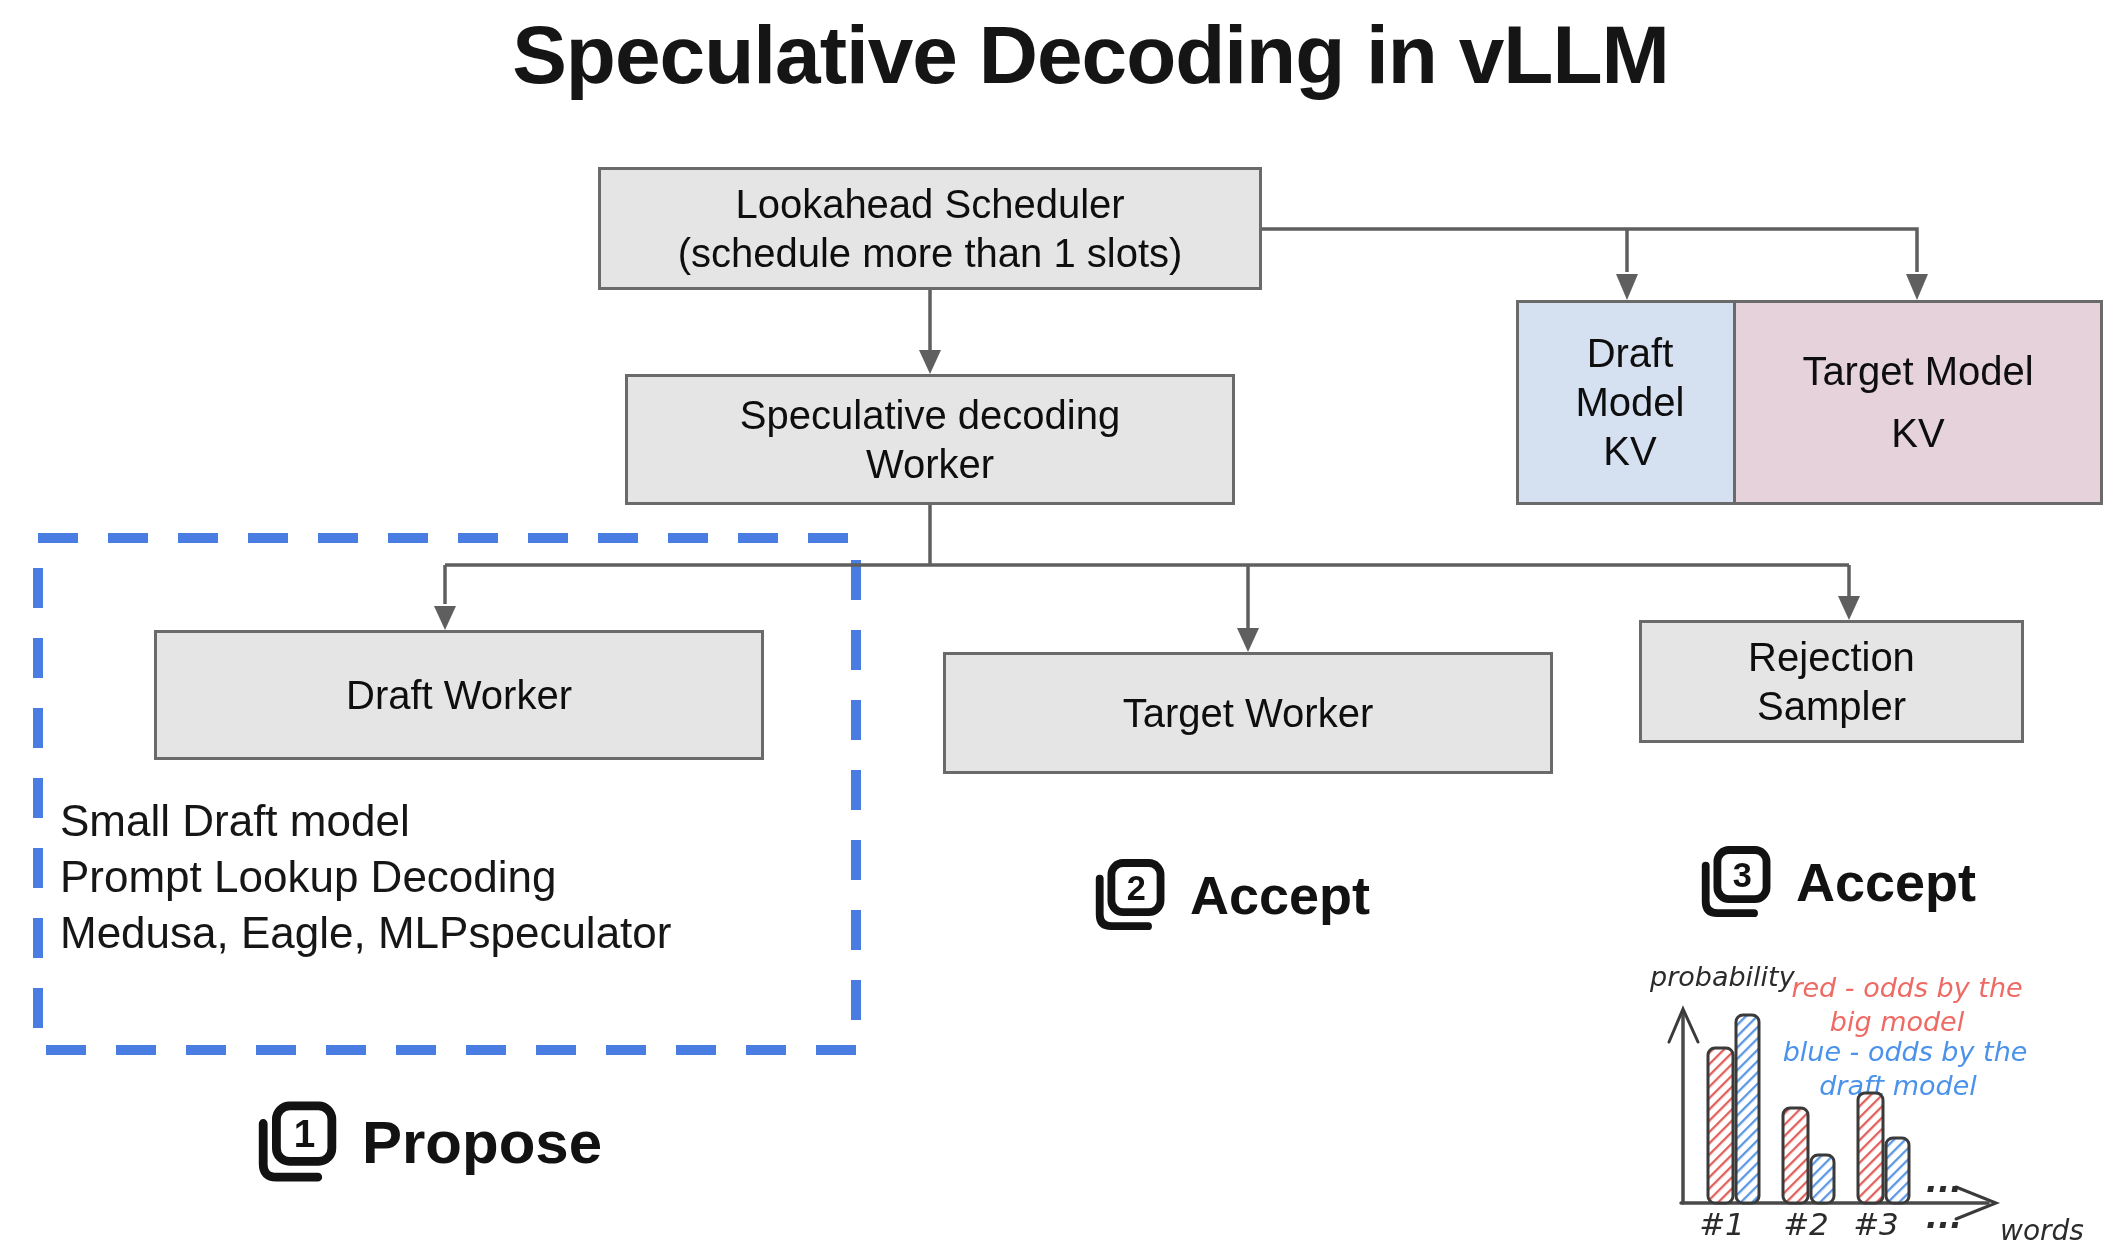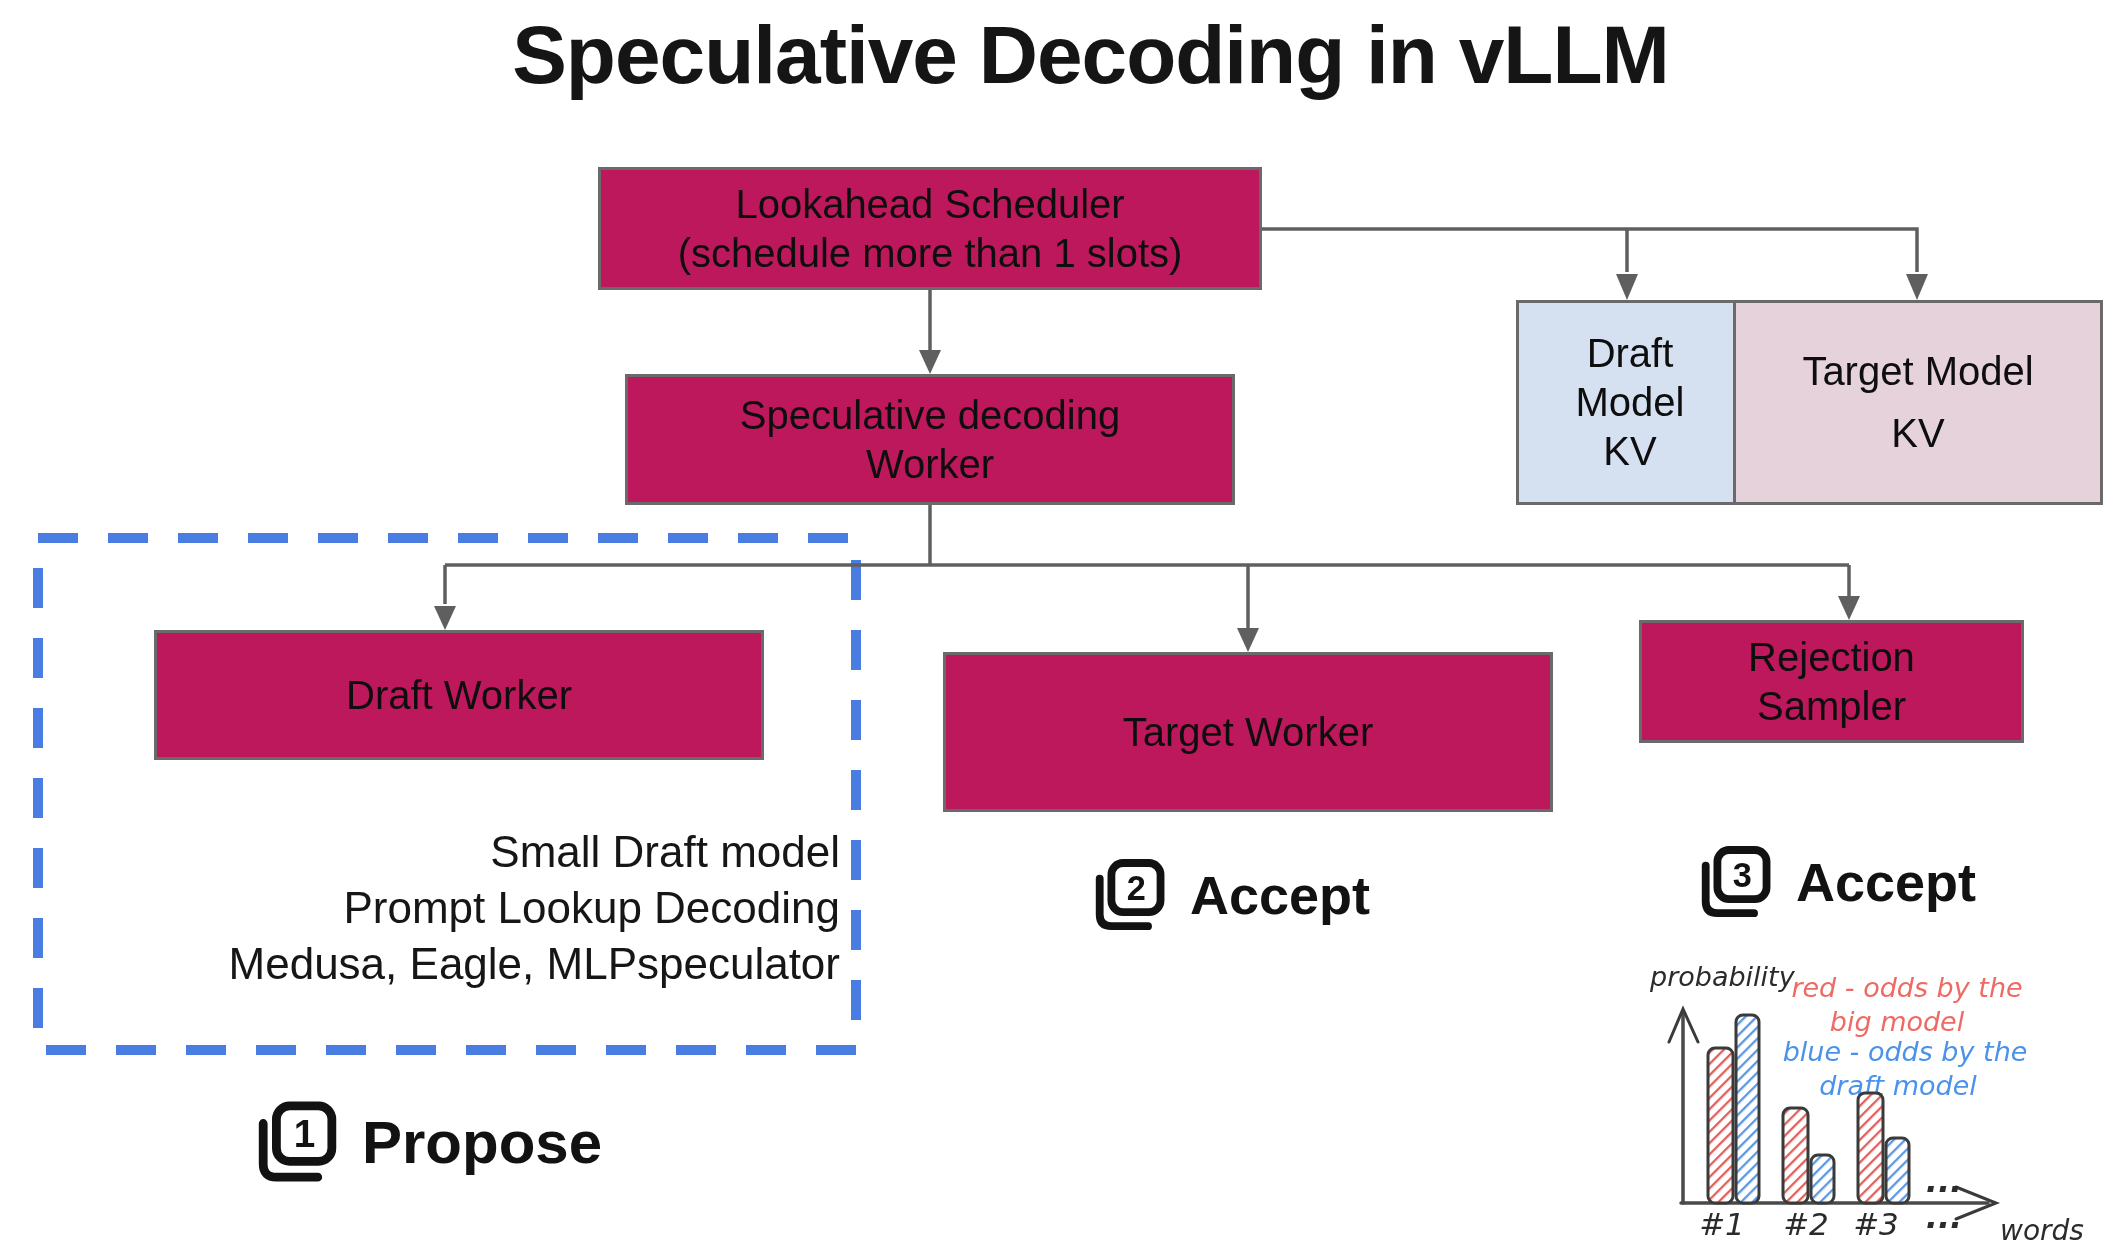--- a/index.html
+++ b/index.html
@@ -9,30 +9,30 @@
   }
   .title {
     position:absolute; left:0; right:0; top:8px; margin:0;
     text-align:center; transform:translateX(34px);
     font-size:82px; font-weight:700; letter-spacing:-1px; color:#151515;
   }
   .overlay { position:absolute; left:0; top:0; width:2113px; height:1247px; }
 
   .node {
     position:absolute; box-sizing:border-box;
-    background:#be185d; border:3px solid #6a6a6a;
+    background:#e5e5e5; border:3px solid #6a6a6a;
     display:flex; flex-direction:column; align-items:center; justify-content:center;
     font-size:40px; line-height:1.22; text-align:center; color:#0e0e0e;
   }
   .node.kv-draft  { background:#d5e1f0; }
   .node.kv-target { background:#e5d2db; }
 
   .methods {
-    position:absolute; left:60px; top:824px; width:780px;
-    text-align:right; font-size:44px; line-height:56px; color:#161616;
+    position:absolute; left:60px; top:793px; width:780px;
+    text-align:left; font-size:44px; line-height:56px; color:#161616;
   }
 
   .step { position:absolute; display:flex; align-items:center; gap:24px; }
   .step .ic { fill:none; stroke:#121212; stroke-width:10; stroke-linecap:round; stroke-linejoin:round; }
   .step .icnum {
     font-family:"Liberation Sans", sans-serif; font-weight:bold; font-size:44px;
     fill:#121212; text-anchor:middle;
   }
   .step-label { font-weight:bold; color:#121212; }
   .step-propose .step-label { font-size:60px; }
@@ -134,21 +134,21 @@
 
   <div class="node kv-target" style="left:1733px; top:300px; width:370px; height:205px;gap:13px;">
     <div>Target Model</div>
     <div>KV</div>
   </div>
 
   <div class="node" style="left:143px; top:630px; width:610px; height:130px;margin-left:11px;">
     <div>Draft Worker</div>
   </div>
 
-  <div class="node" style="left:943px; top:652px; width:610px; height:160px;">
+  <div class="node" style="left:943px; top:652px; width:610px; height:122px;">
     <div>Target Worker</div>
   </div>
 
   <div class="node" style="left:1639px; top:620px; width:385px; height:123px;">
     <div>Rejection</div>
     <div>Sampler</div>
   </div>
 
   <div class="methods">
     <div>Small Draft model</div>

